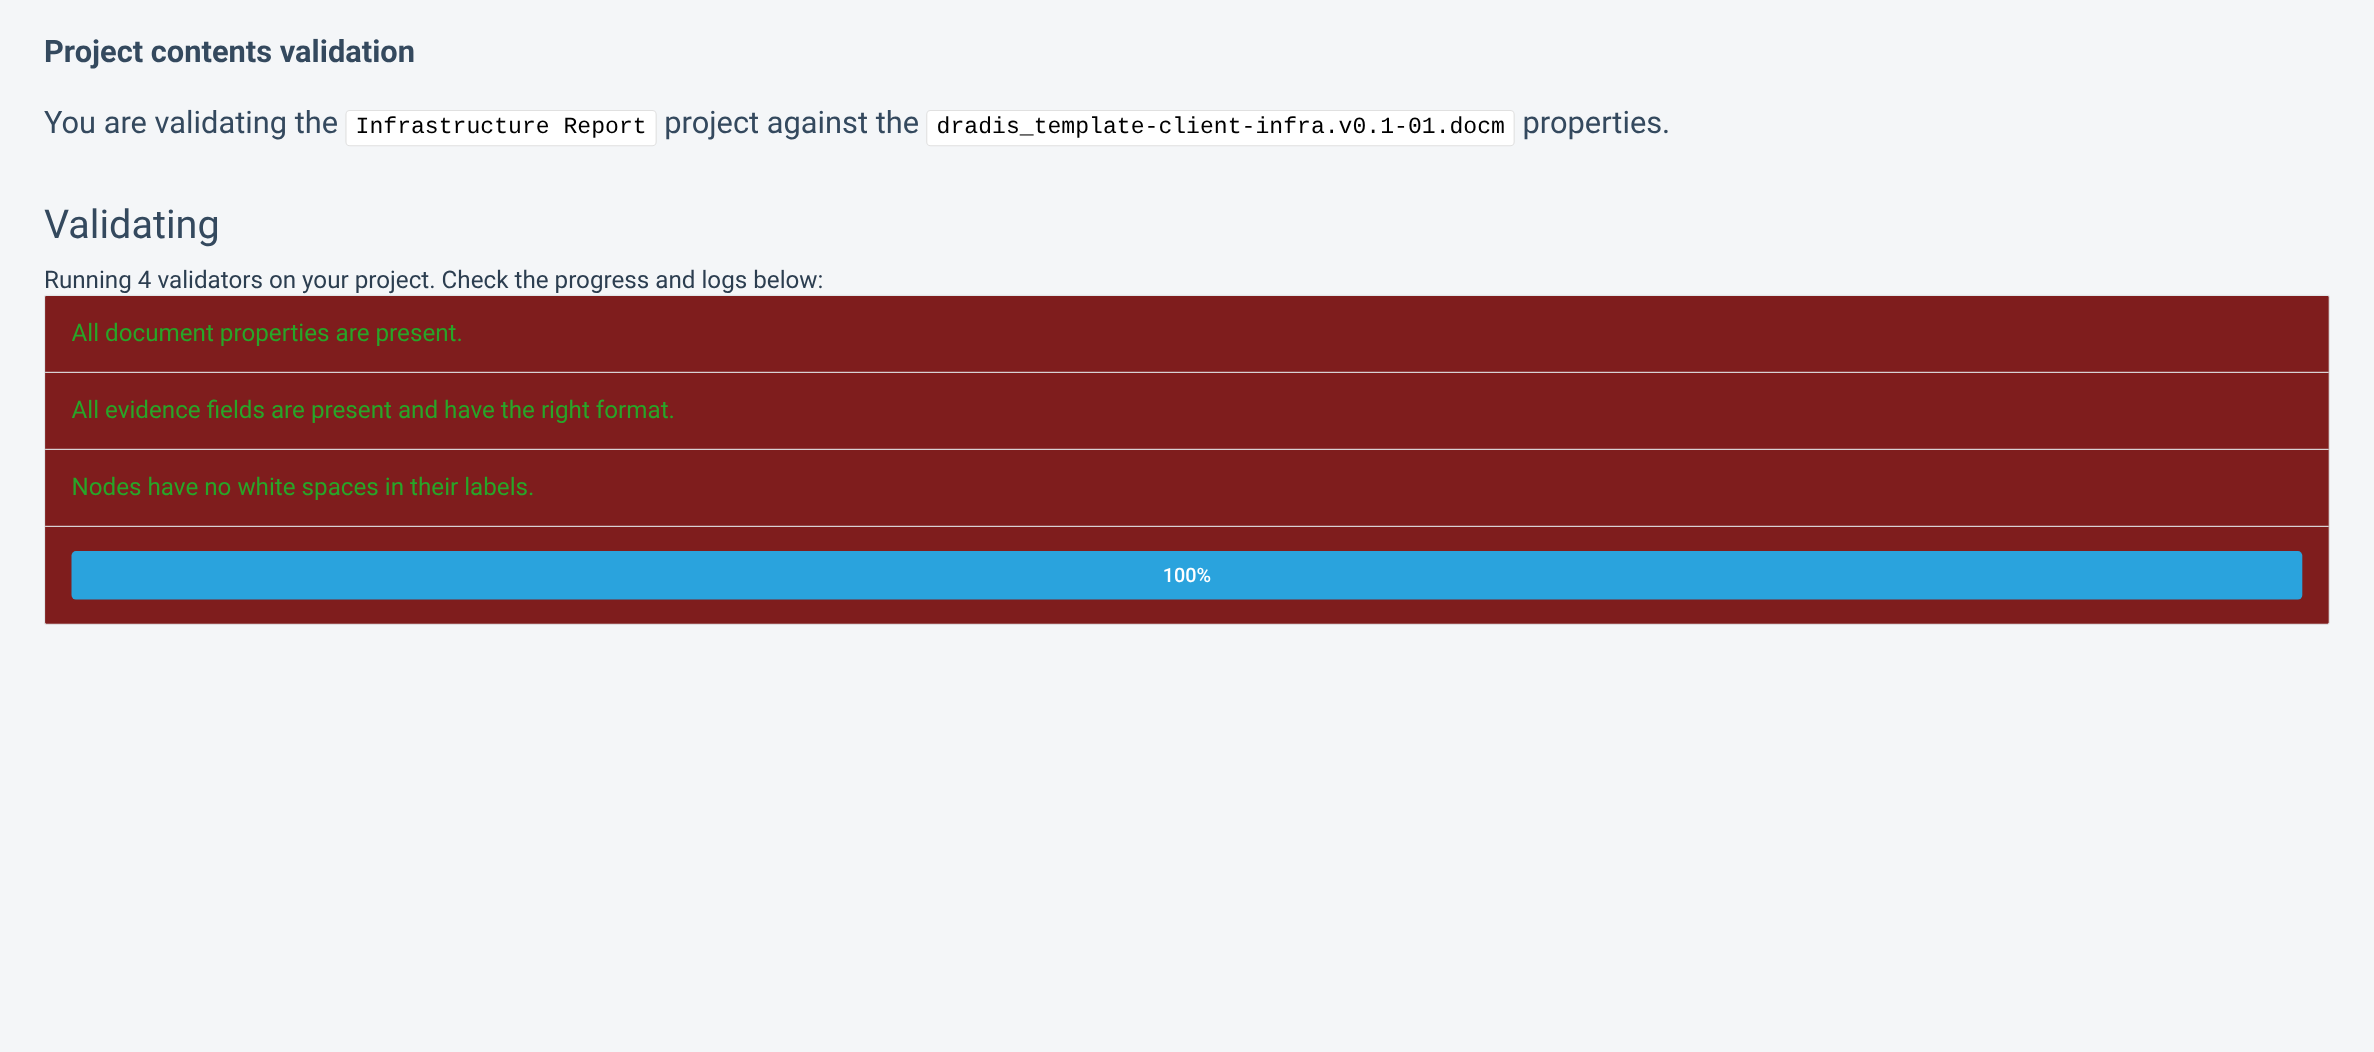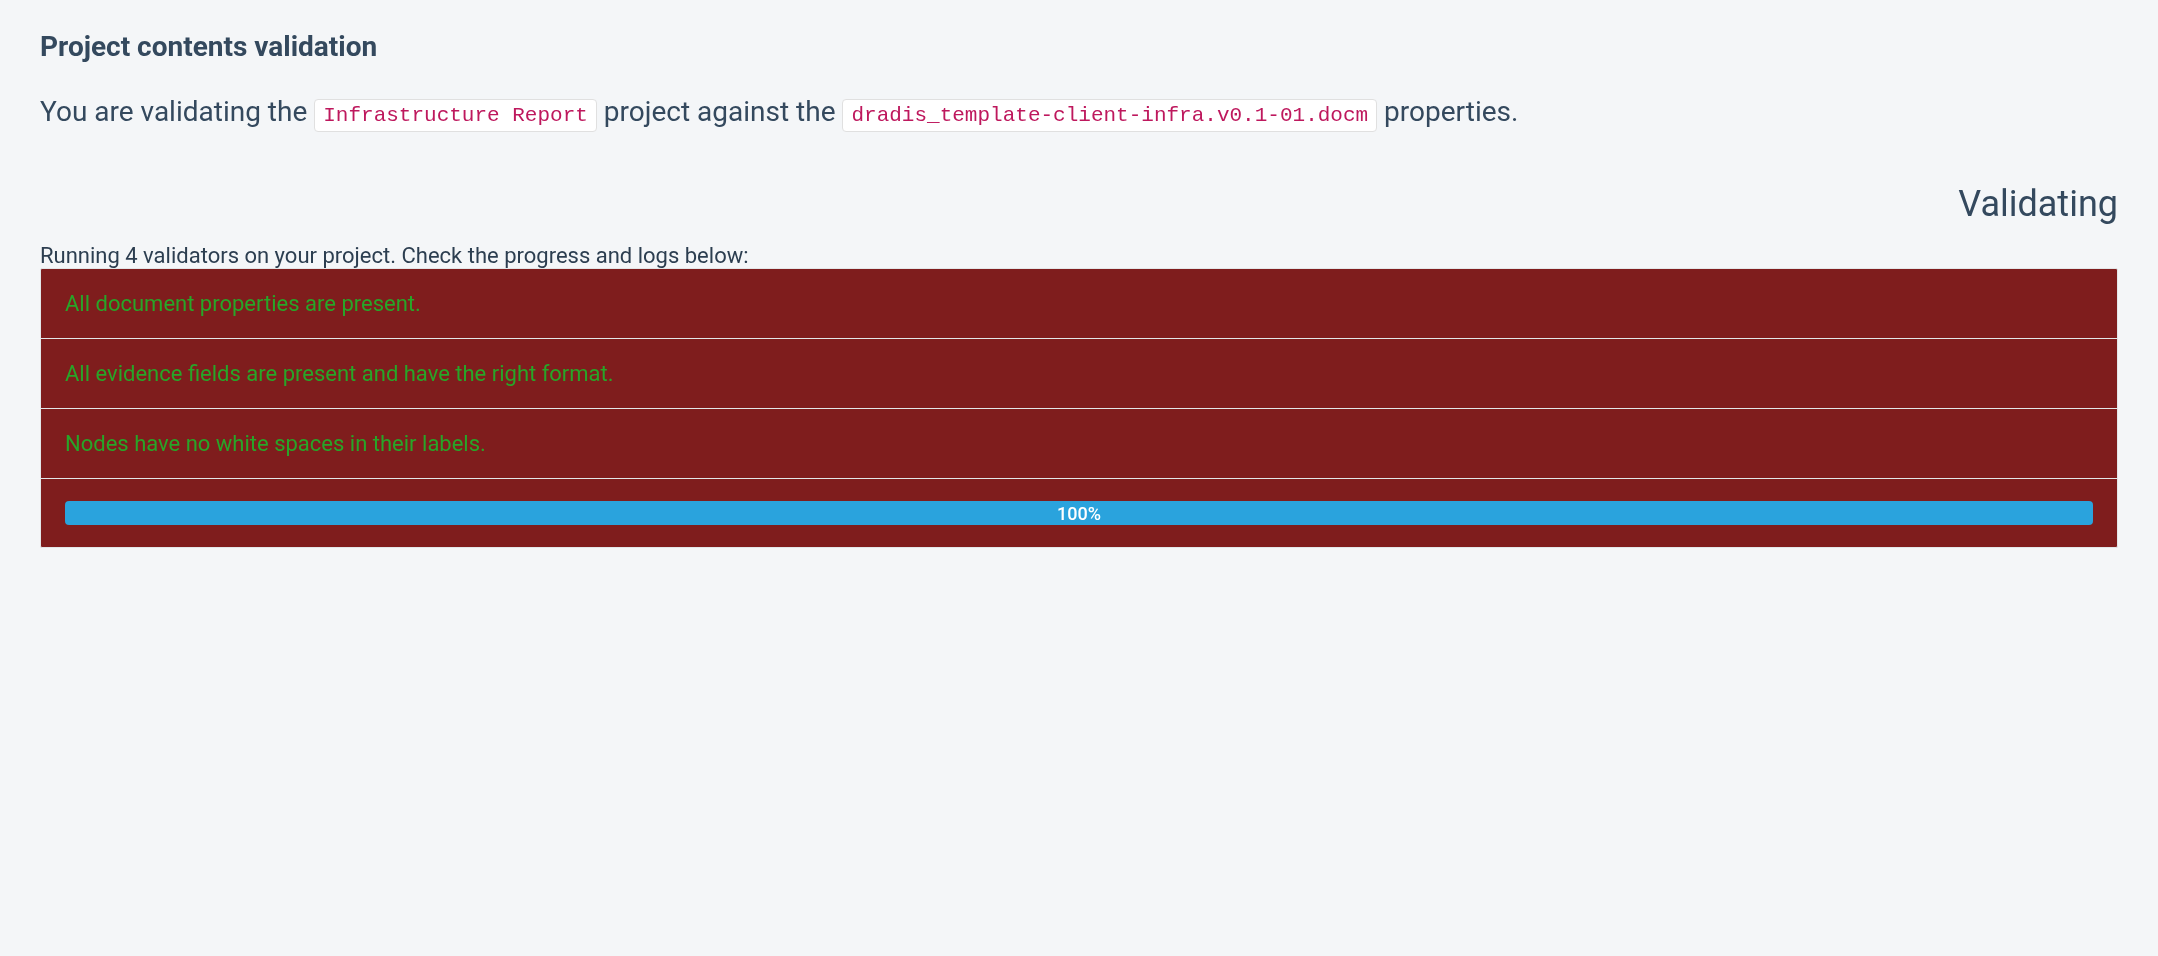--- a/index.html
+++ b/index.html
@@ -22,55 +22,54 @@
     .intro {
       font-size: 28px;
       color: #34495e;
       margin-bottom: 50px;
       line-height: 1.5;
     }
     .code-chip {
       display: inline-block;
       font-family: "SFMono-Regular", Consolas, "Liberation Mono", Menlo, Courier, monospace;
       font-size: 21px;
-      color: #be185d;
+      color: #000000;
       background-color: #ffffff;
       border: 1px solid #e0e0e0;
       border-radius: 4px;
       padding: 2px 8px;
       vertical-align: baseline;
       line-height: 1.3;
     }
     h2.section-title {
       font-size: 36px;
       font-weight: 400;
       color: #34495e;
       margin-bottom: 18px;
-      text-align: right;
     }
     .subtext {
       font-size: 22px;
       color: #2c3e50;
     }
     .panel {
       background: #7f1d1d;
       border: 1px solid #e3e6e8;
       border-radius: 2px;
     }
     .validator-item {
       padding: 22px 24px;
       border-bottom: 1px solid #e3e6e8;
       font-size: 22px;
       color: #28a528;
     }
     .progress-wrap {
       padding: 22px 24px;
     }
     .progress-bar {
-      height: 24px;
+      height: 44px;
       background-color: #2aa3dd;
       border-radius: 4px;
       color: #ffffff;
       font-size: 18px;
       font-weight: 500;
       display: flex;
       align-items: center;
       justify-content: center;
       width: 100%;
     }

